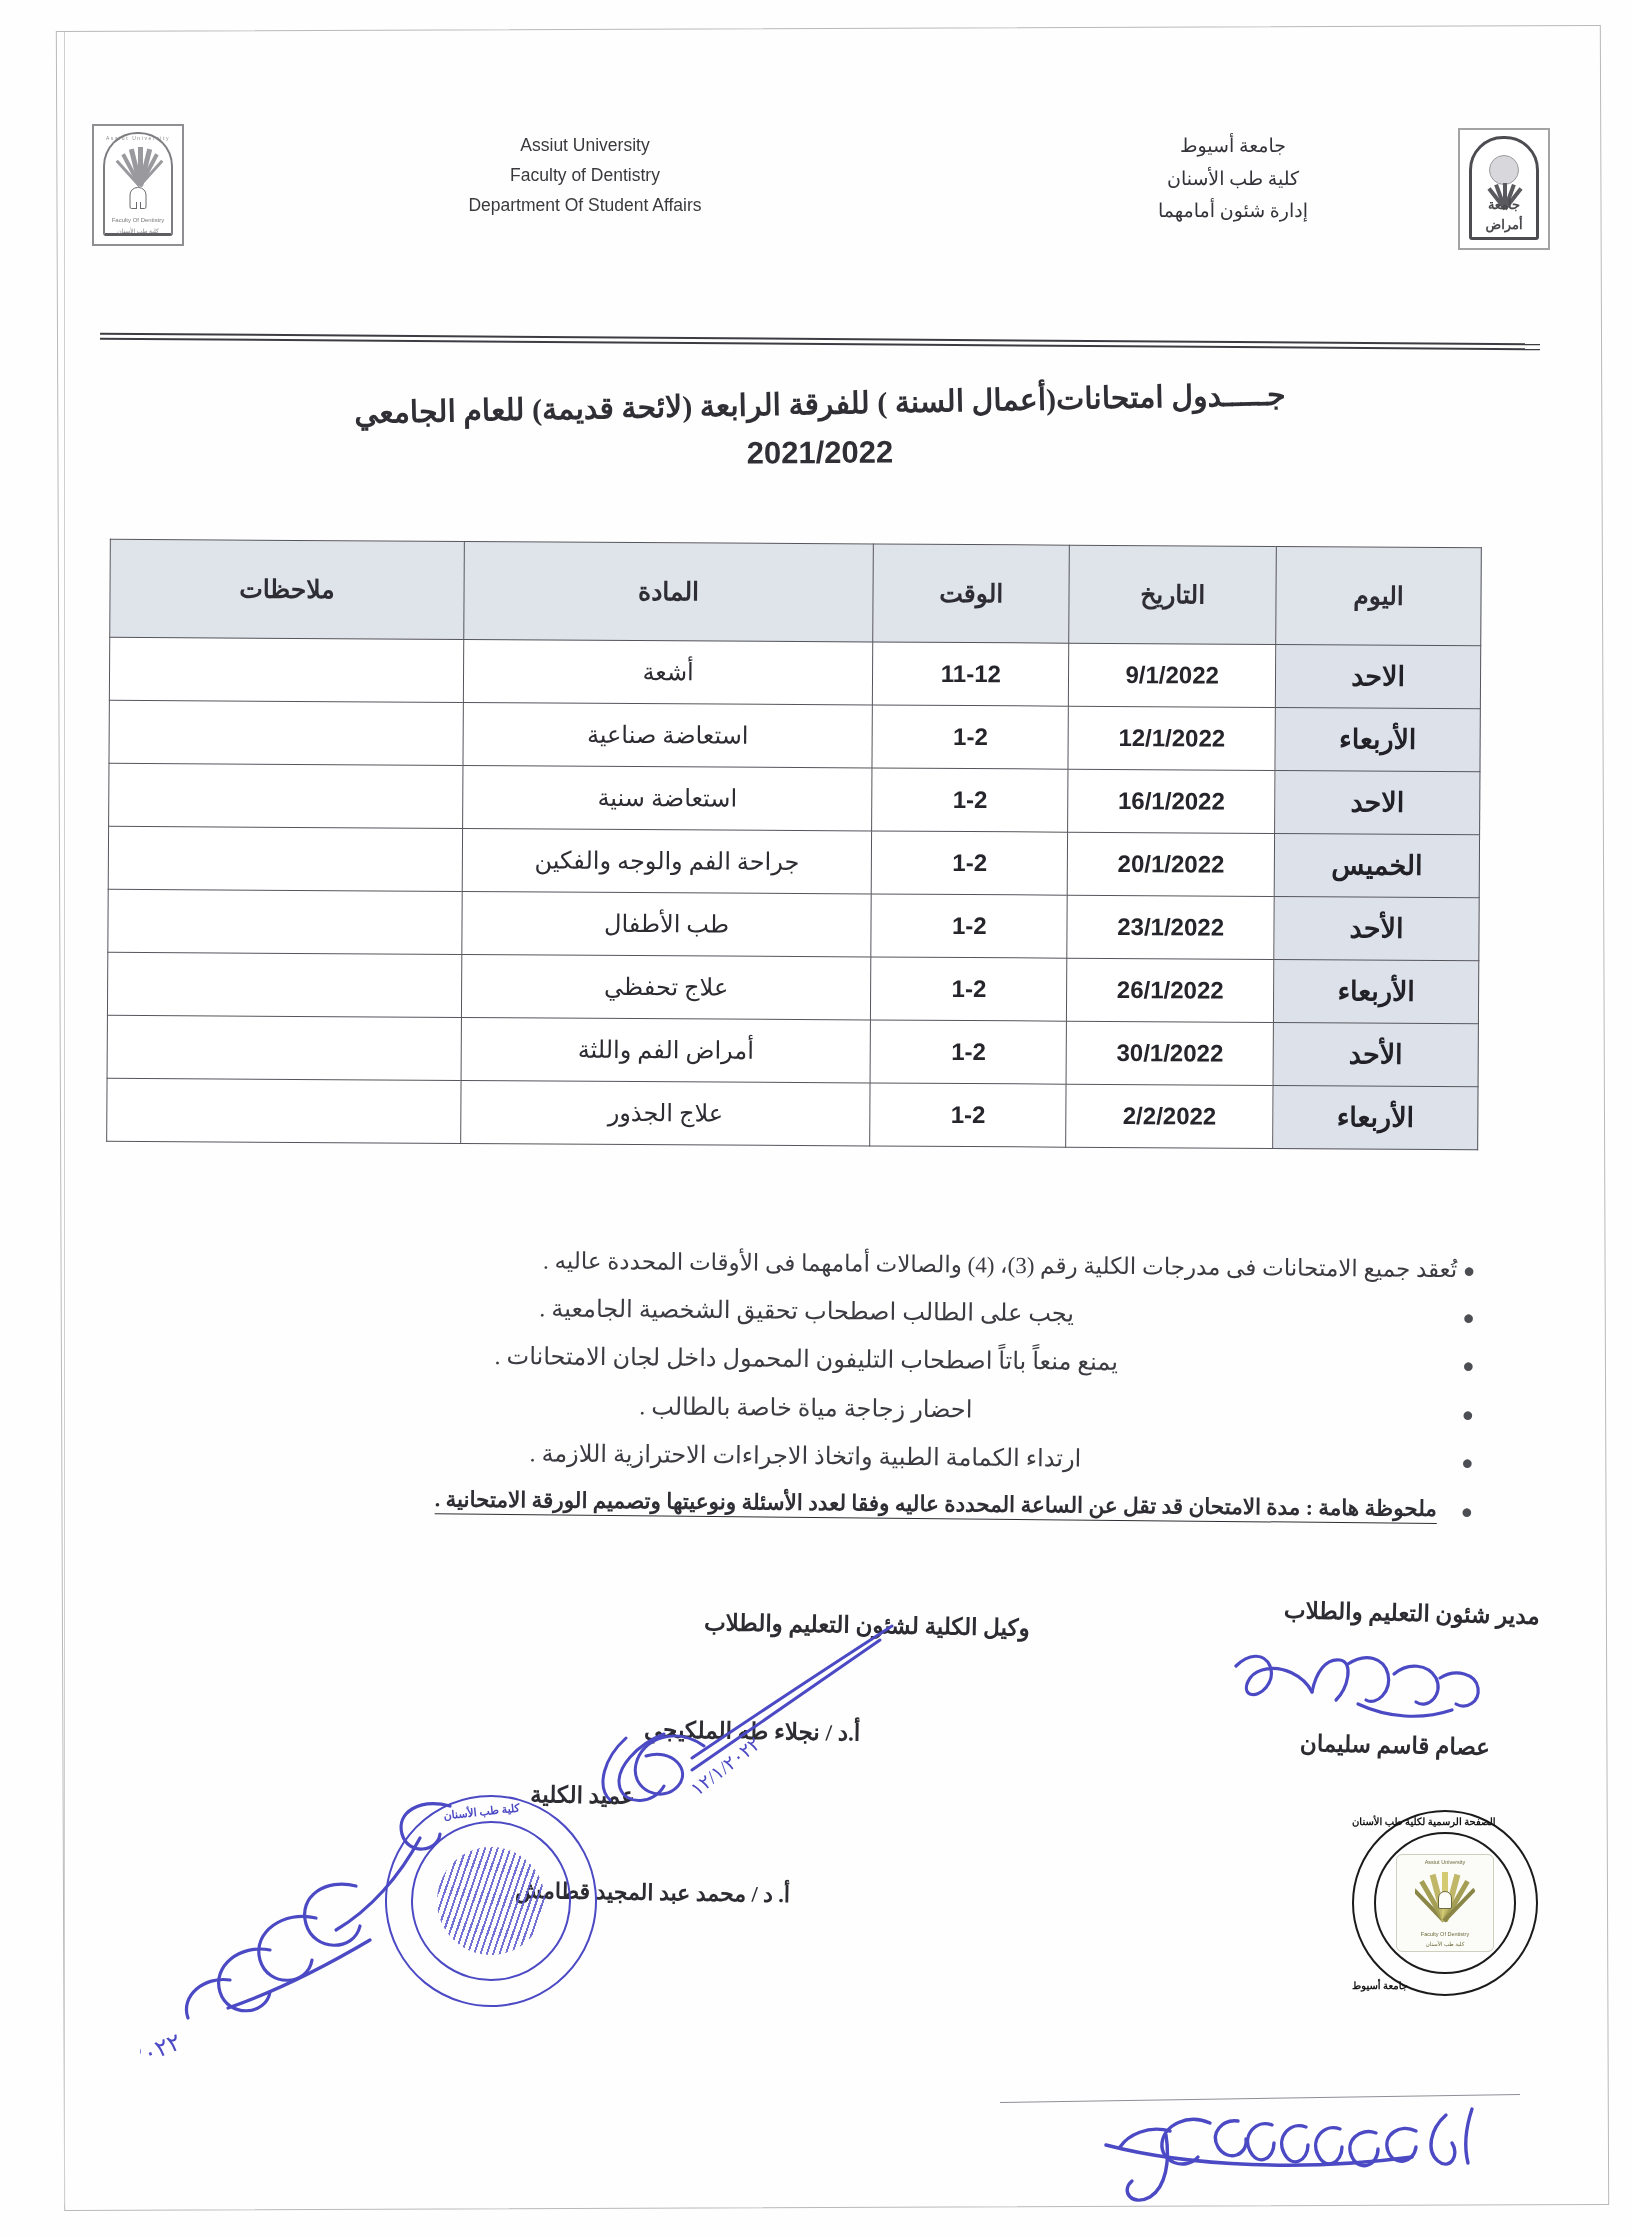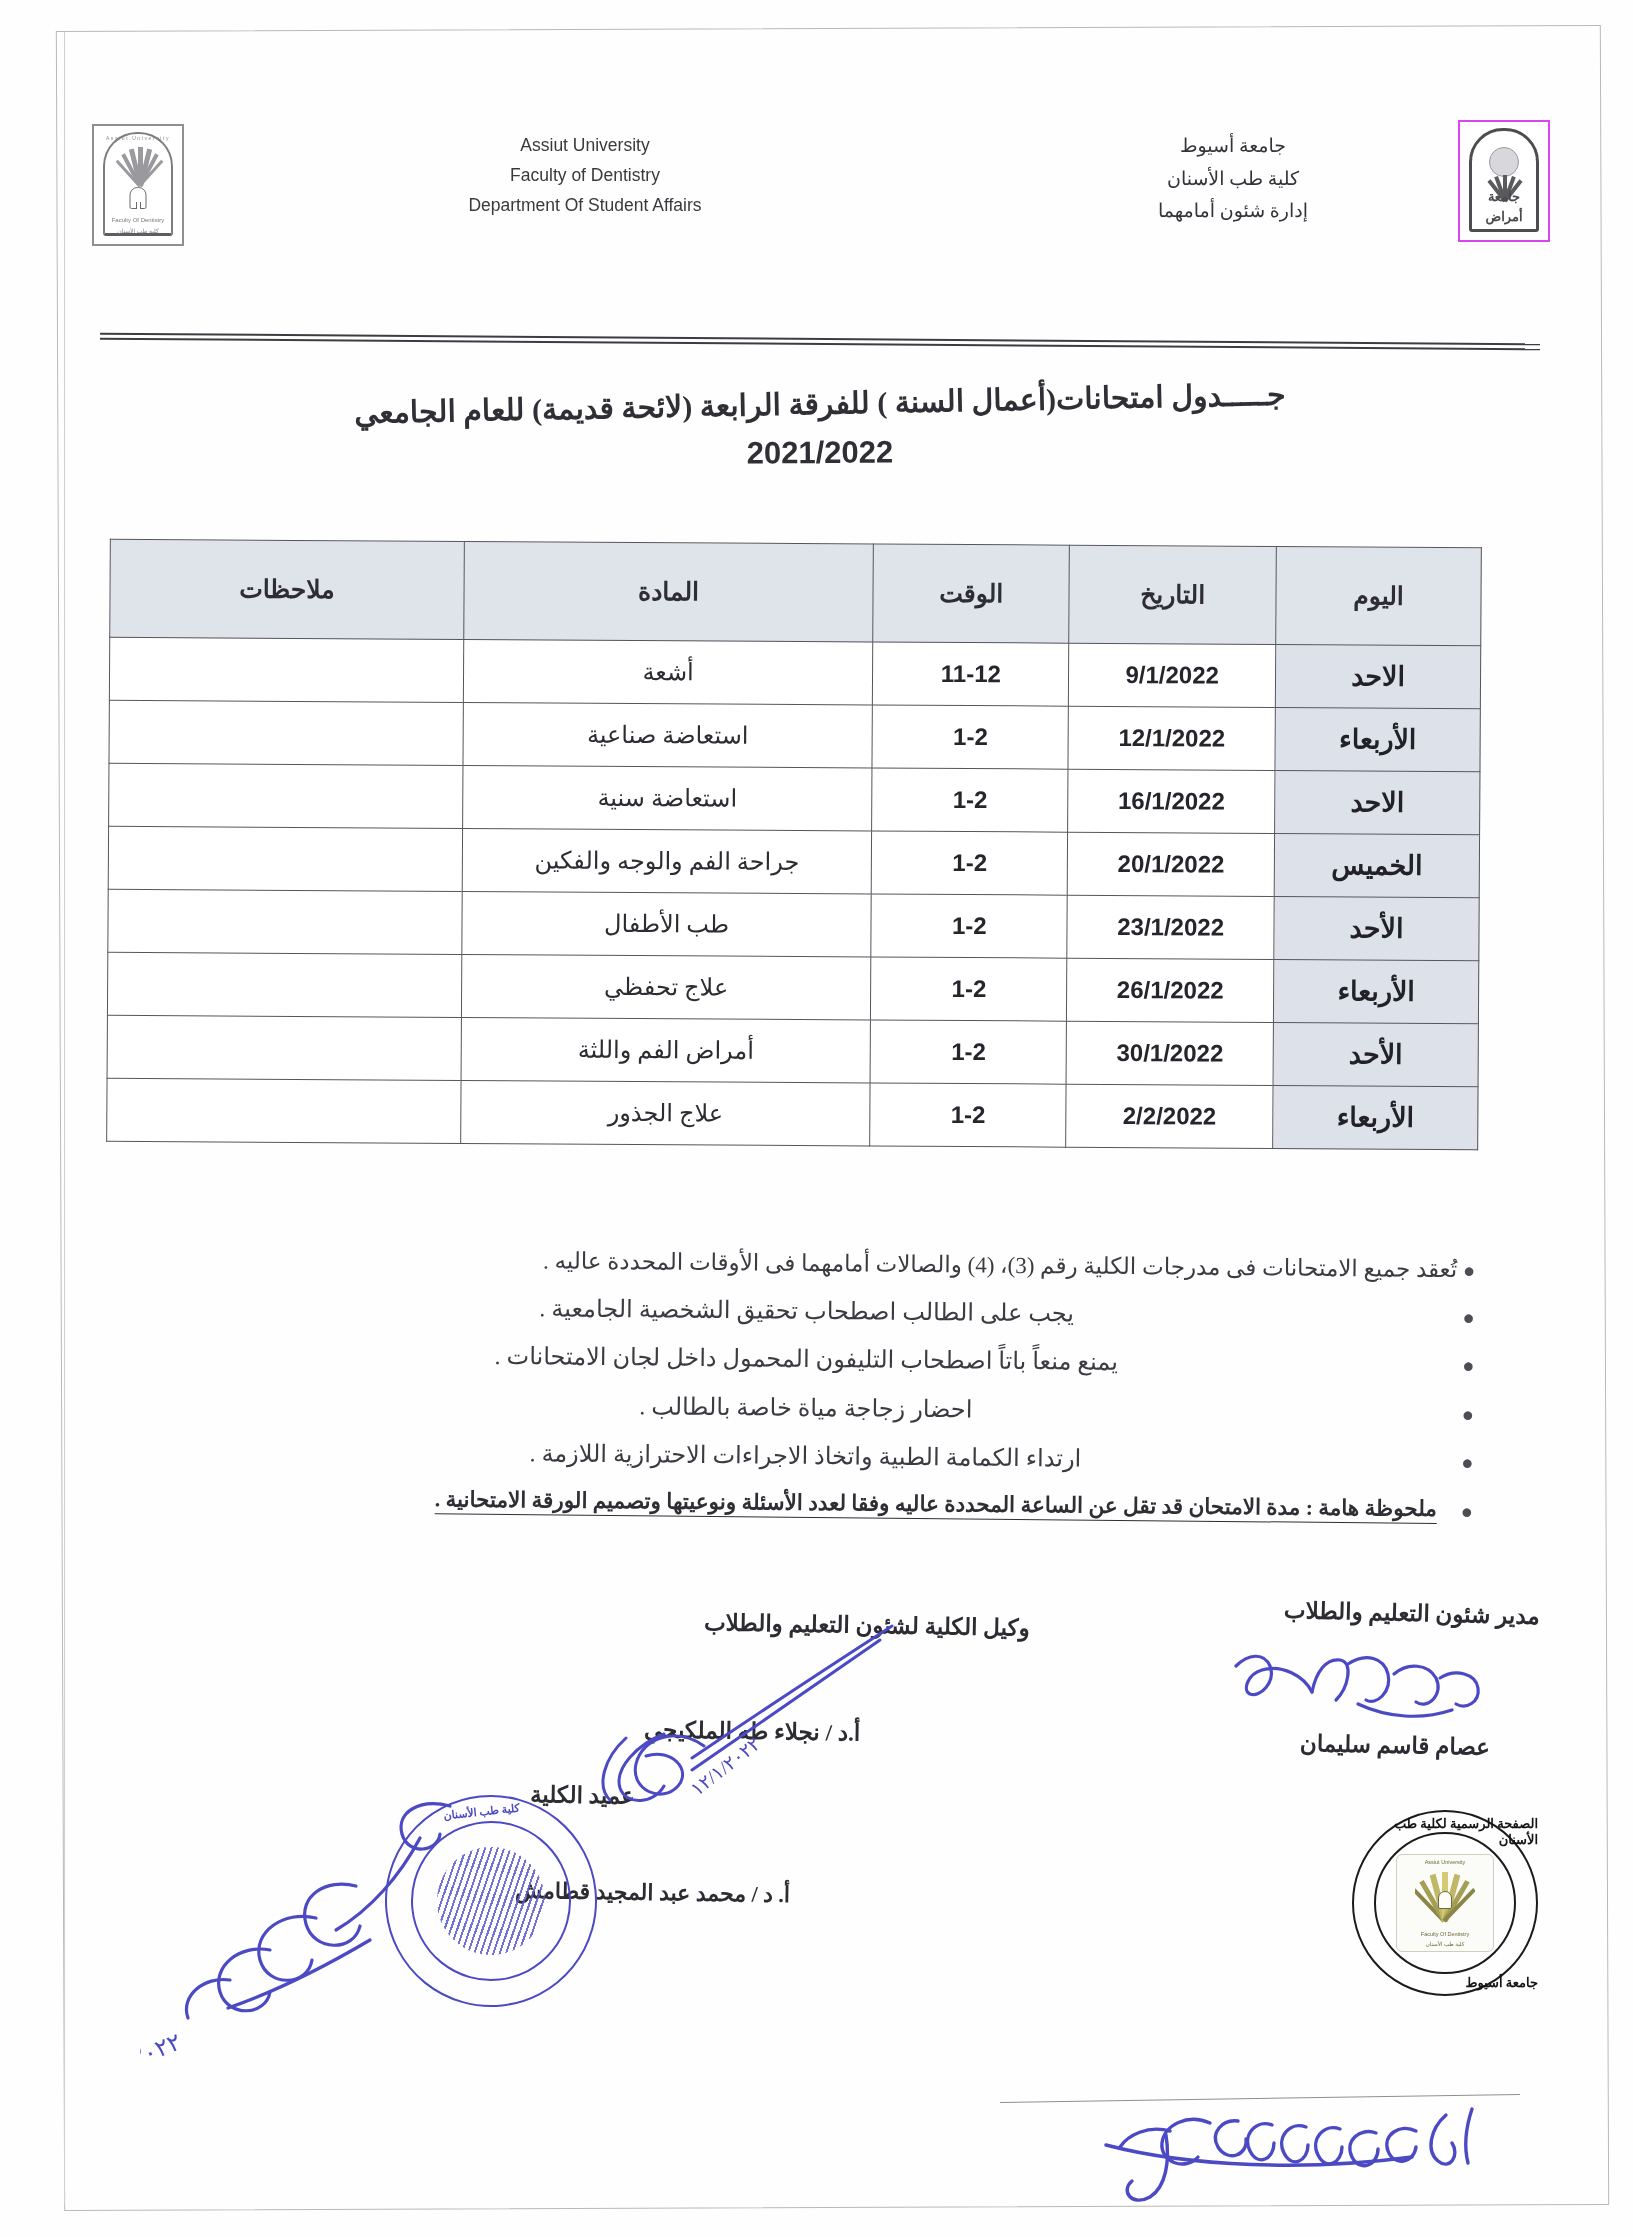--- a/index.html
+++ b/index.html
@@ -46,21 +46,21 @@
     width: 1500px; height: 150px;
   }
   .logo-box {
     position: absolute;
     width: 92px; height: 122px;
     border: 2px solid #8f8f93;
     background: #fff;
     overflow: hidden;
   }
   .logo-left { left: 22px; top: 4px; }
-  .logo-right { right: 20px; top: 0px; border: 2px solid #d946ef; }
+  .logo-right { right: 20px; top: 8px; border: 2px solid #a3a3a3; }
 
   .logo-arch {
     position: absolute;
     left: 50%; top: 6px;
     transform: translateX(-50%);
     width: 70px; height: 104px;
     border: 2px solid #7d7d81;
     border-bottom: 3px solid #5d5d61;
     border-radius: 34px 34px 3px 3px;
   }
@@ -397,22 +397,22 @@
     position: absolute;
     left: 0; right: 0;
     text-align: center;
     font-size: 5.5px;
     color: #6c6b3d;
     font-family: "Liberation Sans", sans-serif;
   }
   .seal-arc-txt {
     position: absolute;
     left: 0; right: 0;
-    text-align: right;
-    font-size: 13px;
+    text-align: left;
+    font-size: 10px;
     font-weight: 700;
     color: #141414;
   }
 
   
   #bottom-hand {
     position: absolute;
     left: 1020px; top: 2085px;
     width: 480px; height: 130px;
   }

